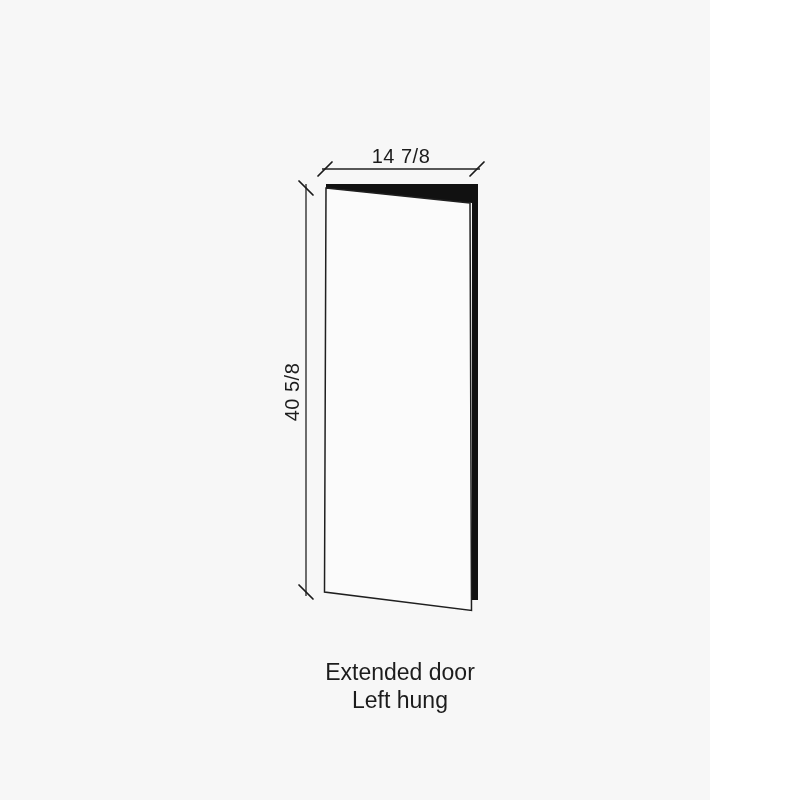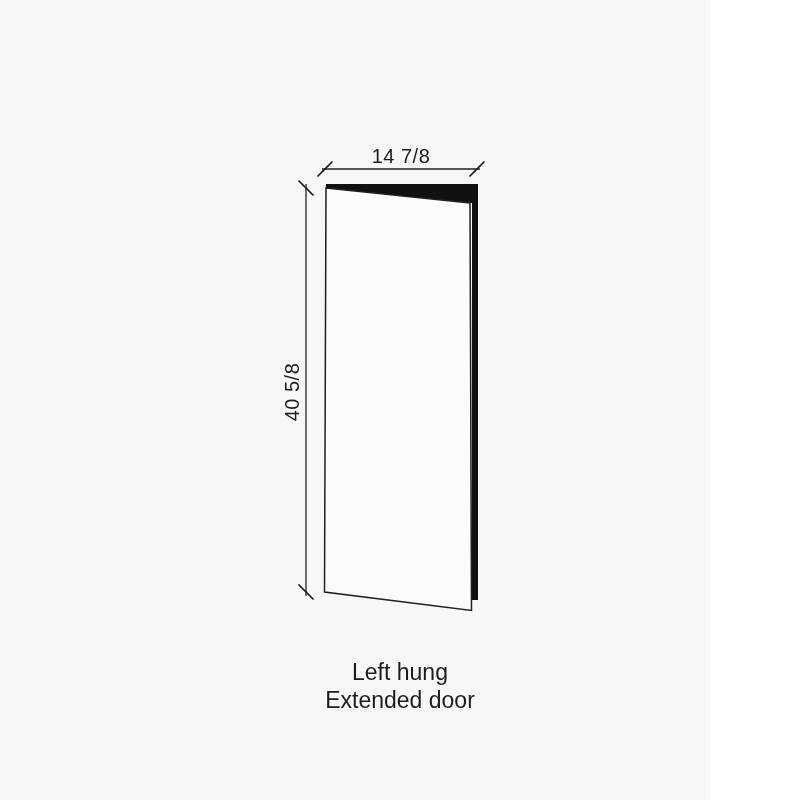--- a/index.html
+++ b/index.html
@@ -93,17 +93,17 @@
     <path class="dim-line" d="M306,184 L306,596"></path>
     <path class="dim-tick" d="M299,181 L313,195"></path>
     <path class="dim-tick" d="M299,585 L313,599"></path>
   </svg>
 
   <div class="dim-label width">14 7/8</div>
 
   <div class="dim-label height">40 5/8</div>
 
   <div class="caption">
+    <div>Extended door</div>
     <div>Left hung</div>
-    <div>Extended door</div>
   </div>
 
 </div>
 
 </body></html>

